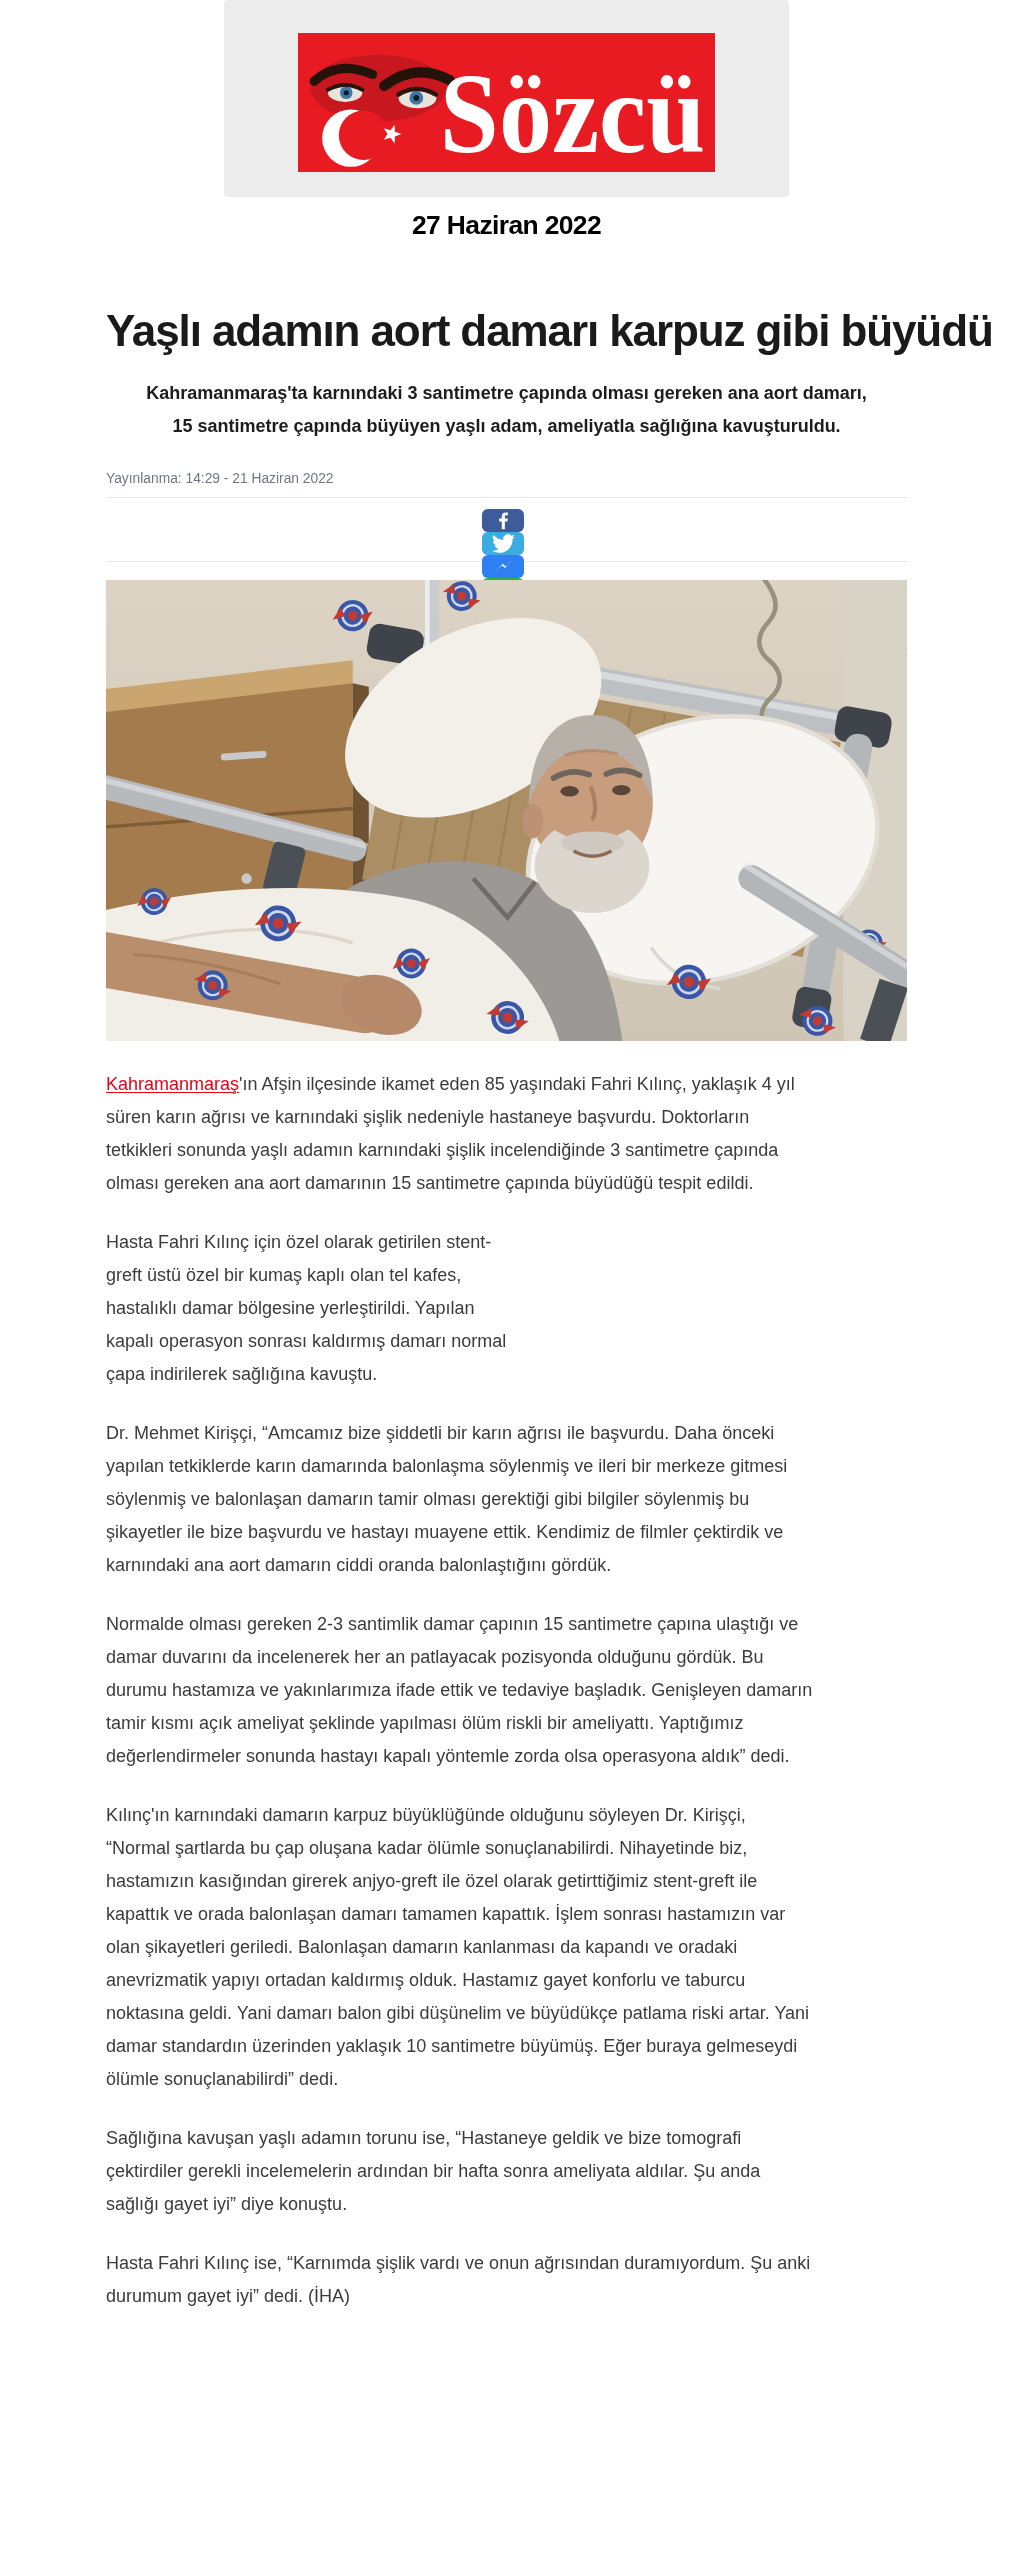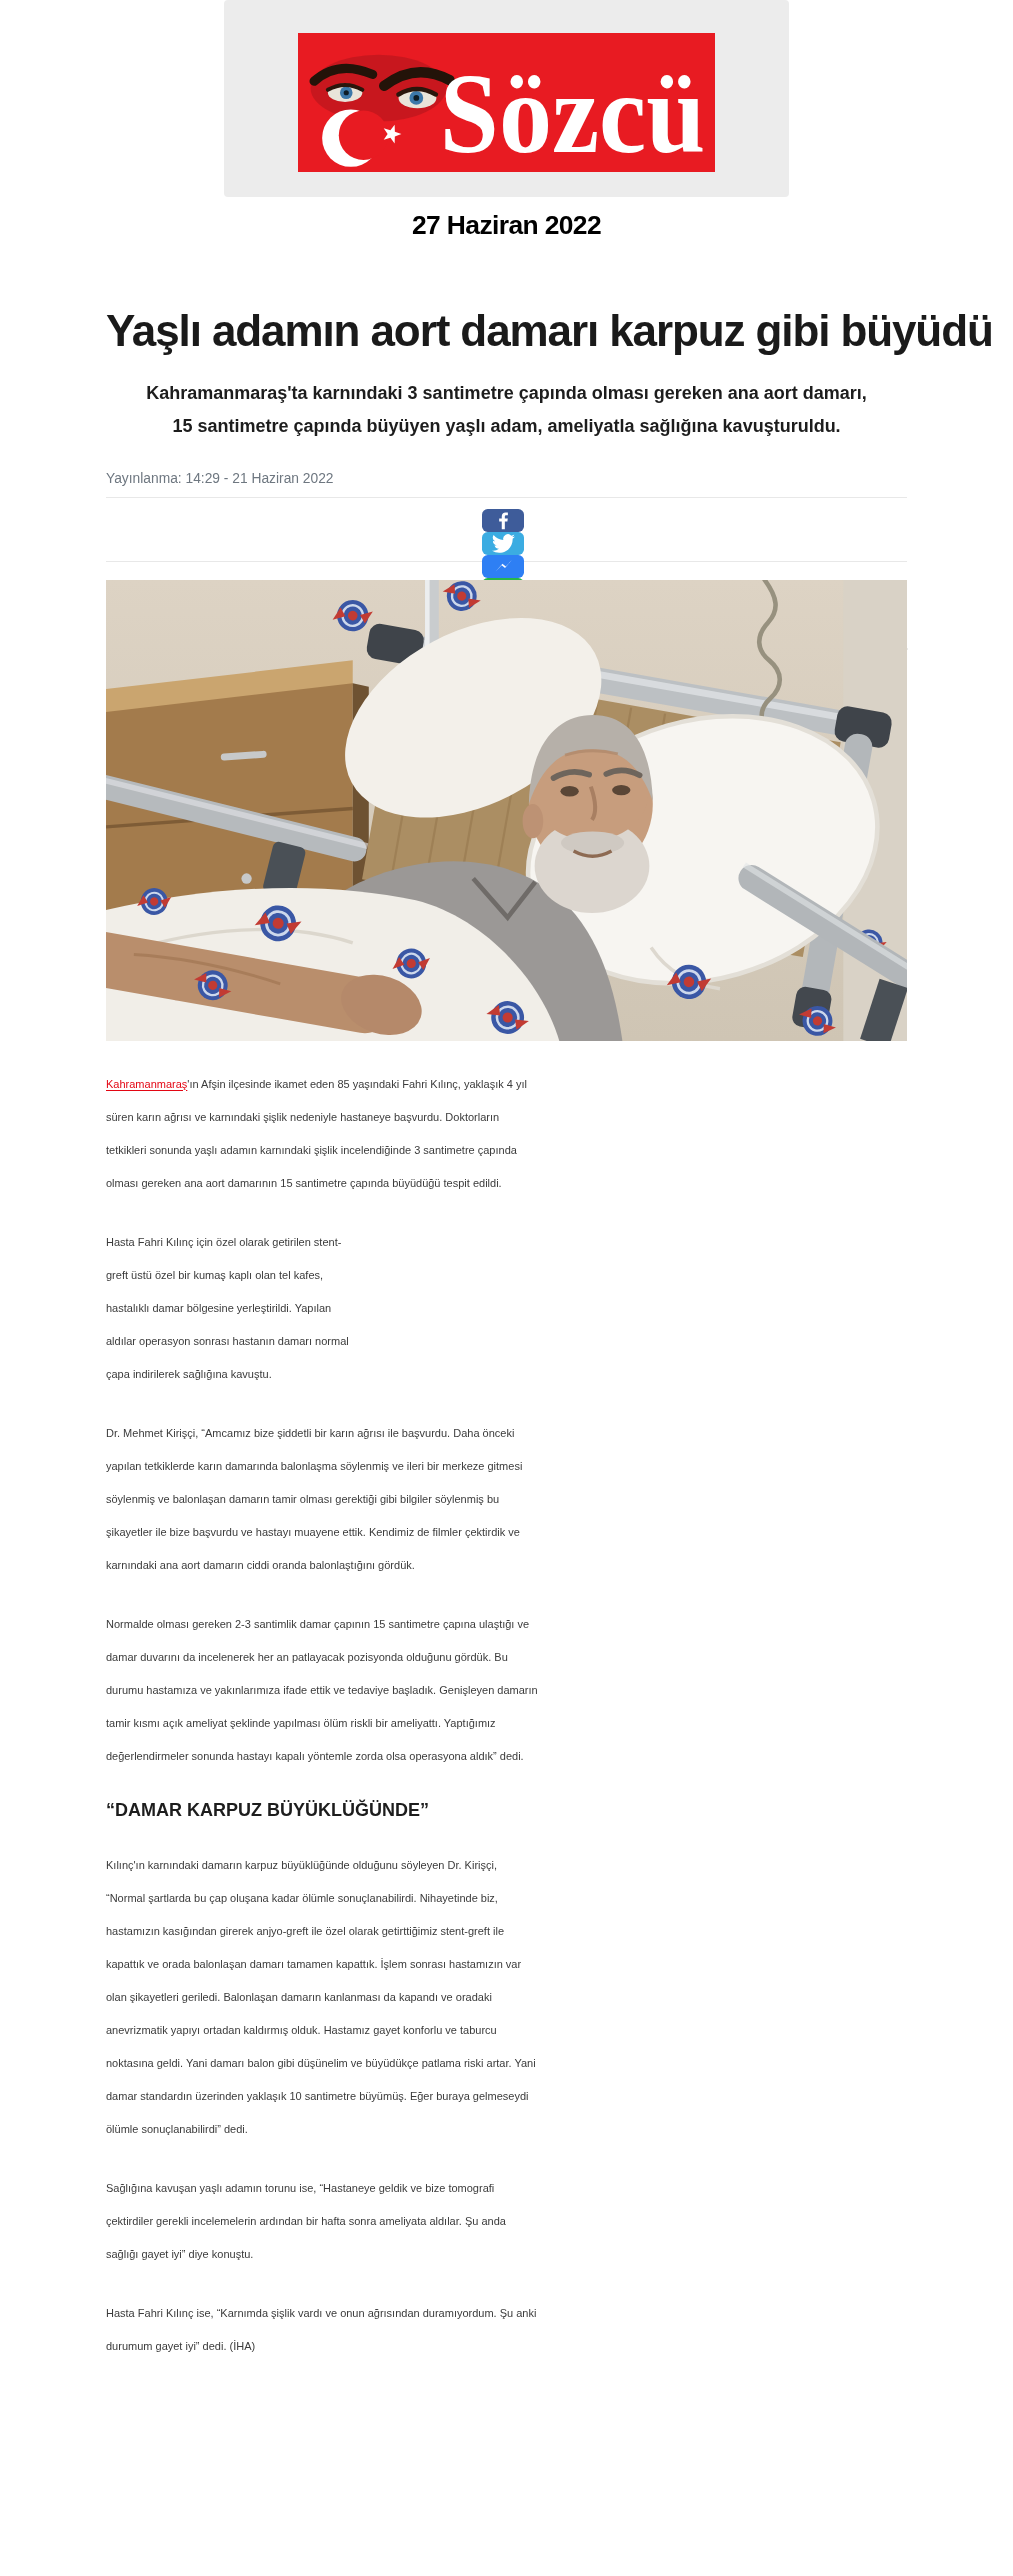--- a/index.html
+++ b/index.html
@@ -51,21 +51,21 @@
   .font-size .big{ font-size:26.4px; font-weight:700; color:#222; }
   .font-size .small{ font-size:19.5px; font-weight:700; color:#8a8a8a; }
 
   
   .photo-wrap{ margin:18px 0 0 0; width:801px; height:461px; }
   .photo-wrap svg{ width:100%; height:100%; display:block; }
 
   
   .article{ margin-top:26.4px; }
   .article p{
-    font-size:11px; line-height:33px; color:#3b3b3b;
+    font-size:18px; line-height:33px; color:#3b3b3b;
     margin:0 0 26px 0; white-space:pre-line;
   }
   .article h2{
     font-size:18px; line-height:23px; font-weight:700; color:#1d1d1d;
     margin:0 0 27.6px 0;
   }
   .loc-link{ color:#e30613; text-decoration:underline; text-decoration-thickness:1.1px; text-underline-offset:2.3px; cursor:pointer; }
 </style>
 </head>
 <body>
@@ -256,33 +256,32 @@
   </figure>
 
   <article class="article">
     <p><a class="loc-link">Kahramanmaraş</a><span>'ın Afşin ilçesinde ikamet eden 85 yaşındaki Fahri Kılınç, yaklaşık 4 yıl
 süren karın ağrısı ve karnındaki şişlik nedeniyle hastaneye başvurdu. Doktorların
 tetkikleri sonunda yaşlı adamın karnındaki şişlik incelendiğinde 3 santimetre çapında
 olması gereken ana aort damarının 15 santimetre çapında büyüdüğü tespit edildi.</span></p>
     <p>Hasta Fahri Kılınç için özel olarak getirilen stent-
 greft üstü özel bir kumaş kaplı olan tel kafes,
 hastalıklı damar bölgesine yerleştirildi. Yapılan
-aldılar operasyon sonrası hastanın damarı normal
+kapalı operasyon sonrası kaldırmış damarı normal
 çapa indirilerek sağlığına kavuştu.</p>
     <p>Dr. Mehmet Kirişçi, “Amcamız bize şiddetli bir karın ağrısı ile başvurdu. Daha önceki
 yapılan tetkiklerde karın damarında balonlaşma söylenmiş ve ileri bir merkeze gitmesi
 söylenmiş ve balonlaşan damarın tamir olması gerektiği gibi bilgiler söylenmiş bu
 şikayetler ile bize başvurdu ve hastayı muayene ettik. Kendimiz de filmler çektirdik ve
 karnındaki ana aort damarın ciddi oranda balonlaştığını gördük.</p>
     <p>Normalde olması gereken 2-3 santimlik damar çapının 15 santimetre çapına ulaştığı ve
 damar duvarını da incelenerek her an patlayacak pozisyonda olduğunu gördük. Bu
 durumu hastamıza ve yakınlarımıza ifade ettik ve tedaviye başladık. Genişleyen damarın
 tamir kısmı açık ameliyat şeklinde yapılması ölüm riskli bir ameliyattı. Yaptığımız
 değerlendirmeler sonunda hastayı kapalı yöntemle zorda olsa operasyona aldık” dedi.</p>
-    <h2>“DAMAR KARPUZ BÜYÜKLÜĞÜNDE”</h2>
     <p>Kılınç'ın karnındaki damarın karpuz büyüklüğünde olduğunu söyleyen Dr. Kirişçi,
 “Normal şartlarda bu çap oluşana kadar ölümle sonuçlanabilirdi. Nihayetinde biz,
 hastamızın kasığından girerek anjyo-greft ile özel olarak getirttiğimiz stent-greft ile
 kapattık ve orada balonlaşan damarı tamamen kapattık. İşlem sonrası hastamızın var
 olan şikayetleri geriledi. Balonlaşan damarın kanlanması da kapandı ve oradaki
 anevrizmatik yapıyı ortadan kaldırmış olduk. Hastamız gayet konforlu ve taburcu
 noktasına geldi. Yani damarı balon gibi düşünelim ve büyüdükçe patlama riski artar. Yani
 damar standardın üzerinden yaklaşık 10 santimetre büyümüş. Eğer buraya gelmeseydi
 ölümle sonuçlanabilirdi” dedi.</p>
     <p>Sağlığına kavuşan yaşlı adamın torunu ise, “Hastaneye geldik ve bize tomografi

